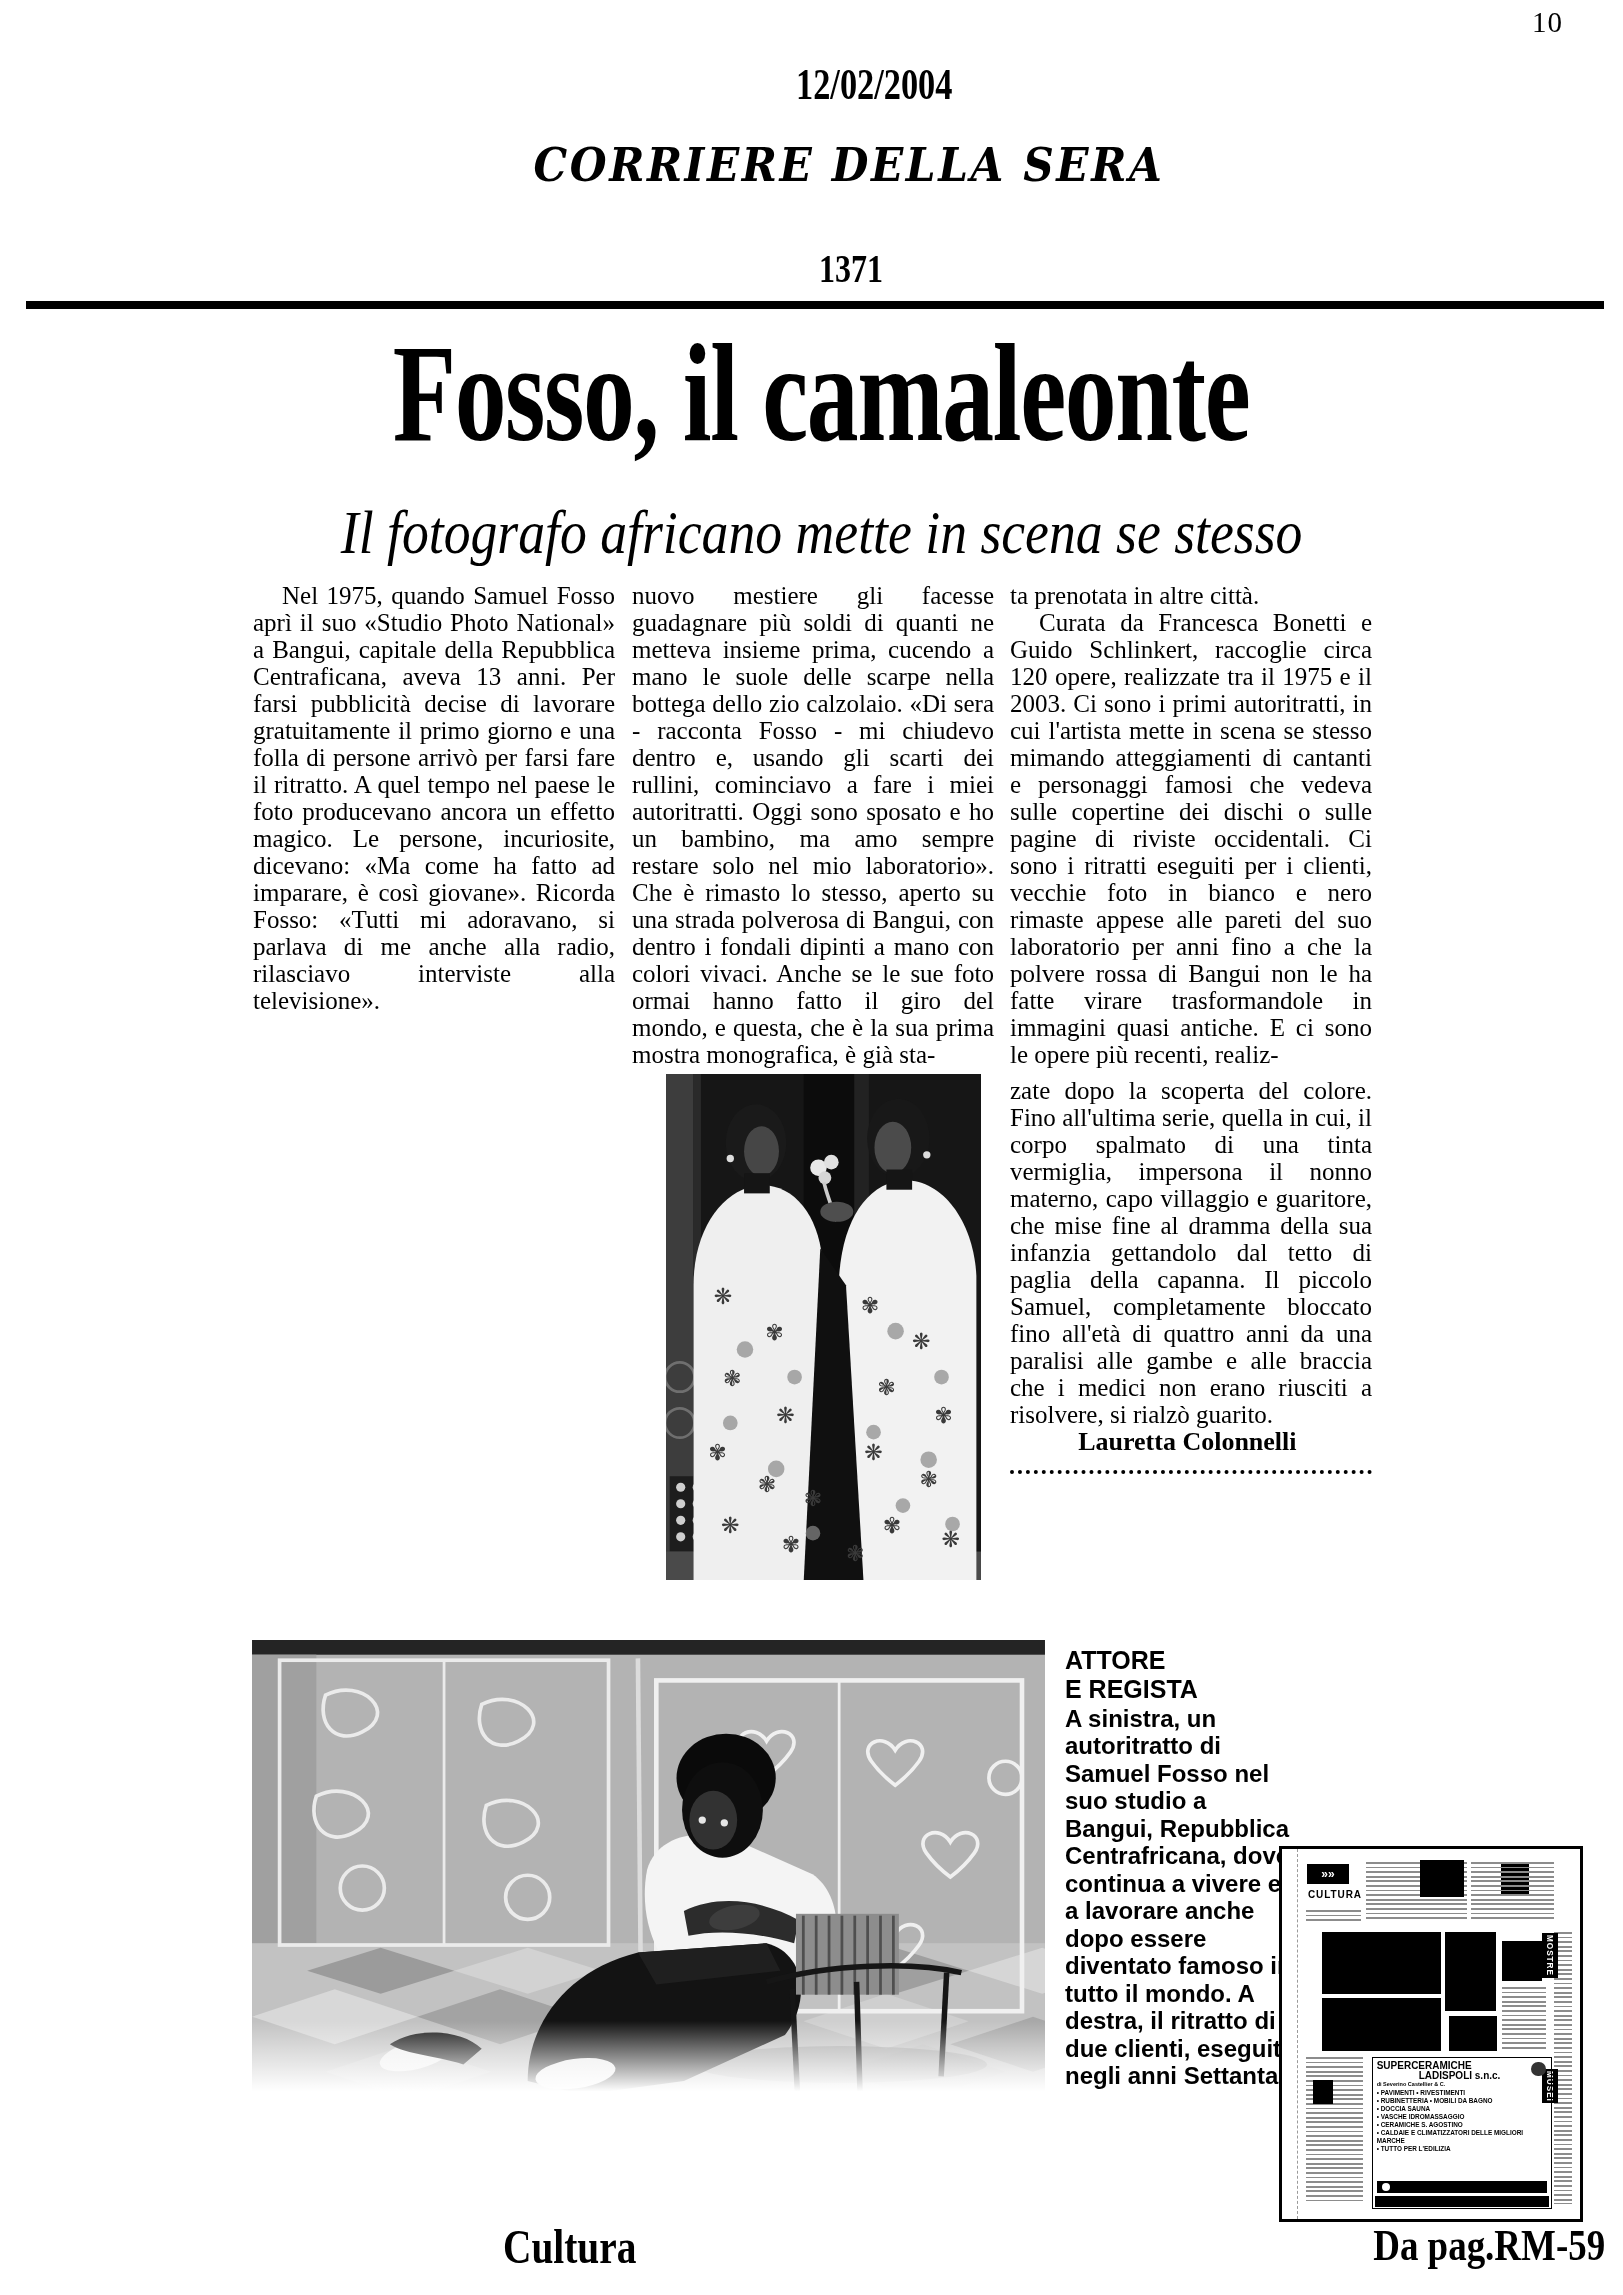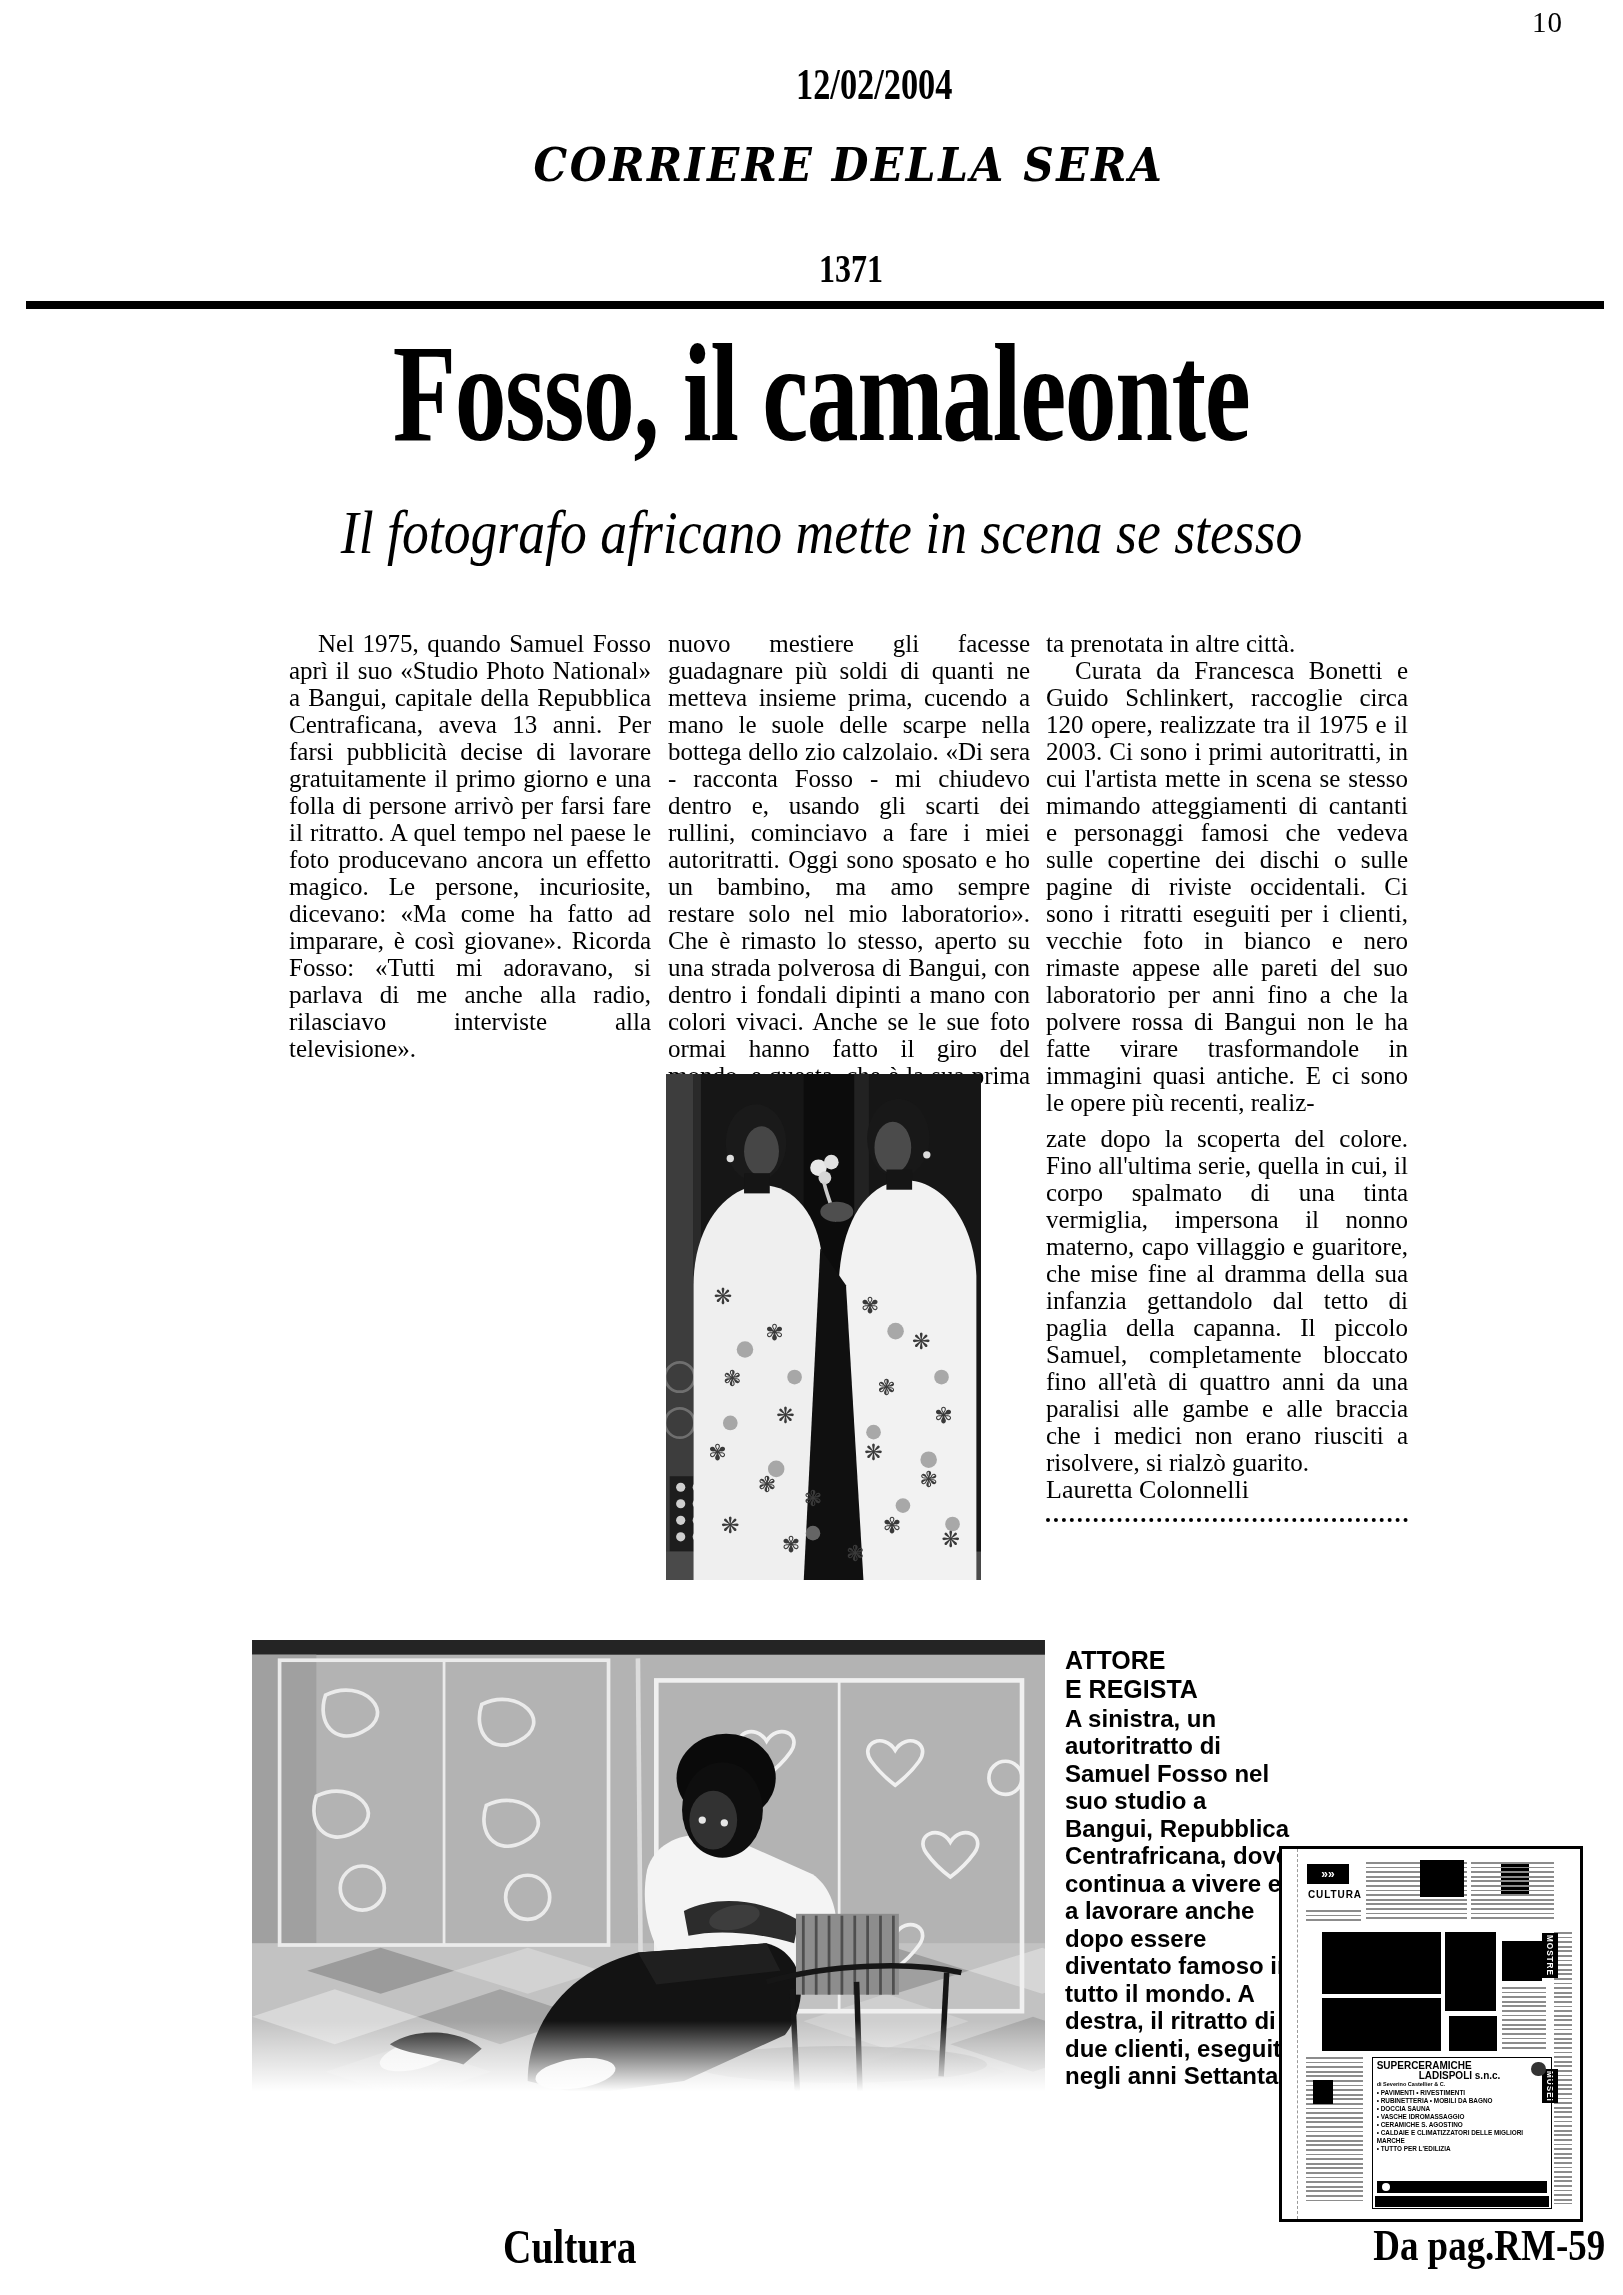--- a/index.html
+++ b/index.html
@@ -23,29 +23,29 @@
 
   
   .headline{position:absolute;left:0;right:0;top:323px;text-align:center;line-height:1;}
   .headline .inner{display:inline-block;font-size:140px;font-weight:bold;
                    transform:translateX(9.2px) scaleX(0.74);letter-spacing:-1.8px;}
   .subhead{position:absolute;left:0;right:0;top:498px;text-align:center;}
   .subhead .inner{display:inline-block;font-size:61px;font-style:italic;
                   transform:translateX(9.2px) scaleX(0.88);}
 
   
-  .col{position:absolute;top:630px;width:362px;font-size:25px;line-height:27px;
-       text-align:justify;margin-left:36px;}
+  .col{position:absolute;top:582px;width:362px;font-size:25px;line-height:27px;
+       text-align:justify;}
   .col p{margin:0;}
   .indent{text-indent:29px;}
   #col1{left:253px;}
   #col2{left:632px;}
   #col3{left:1010px;}
   .gap-top{margin-top:9.2px !important;}
-  .byline{font-weight:normal;text-align:left;padding-right:7.3px;margin-top:1.8px;font-size:26px;}
+  .byline{font-weight:bold;text-align:center;padding-right:7.3px;margin-top:1.8px;font-size:26px;}
   .dotted-rule{margin-top:14.7px;border-top:4.6px dotted #000;height:0;}
   .info-box{margin-top:7.3px;font-family:"Liberation Sans",sans-serif;font-weight:bold;
             font-size:24px;line-height:30px;text-align:left;}
 
   
   .photo{position:absolute;overflow:hidden;}
   #photo-clients{left:666px;top:1074px;width:315px;height:506px;background:#141414;}
   #photo-studio{left:252px;top:1640px;width:793px;height:464px;background:#b5b5b5;}
   #photo-studio .fade{position:absolute;left:0;right:0;bottom:0;height:83px;
       background:linear-gradient(to bottom,rgba(255,255,255,0),#ffffff 85%);}

